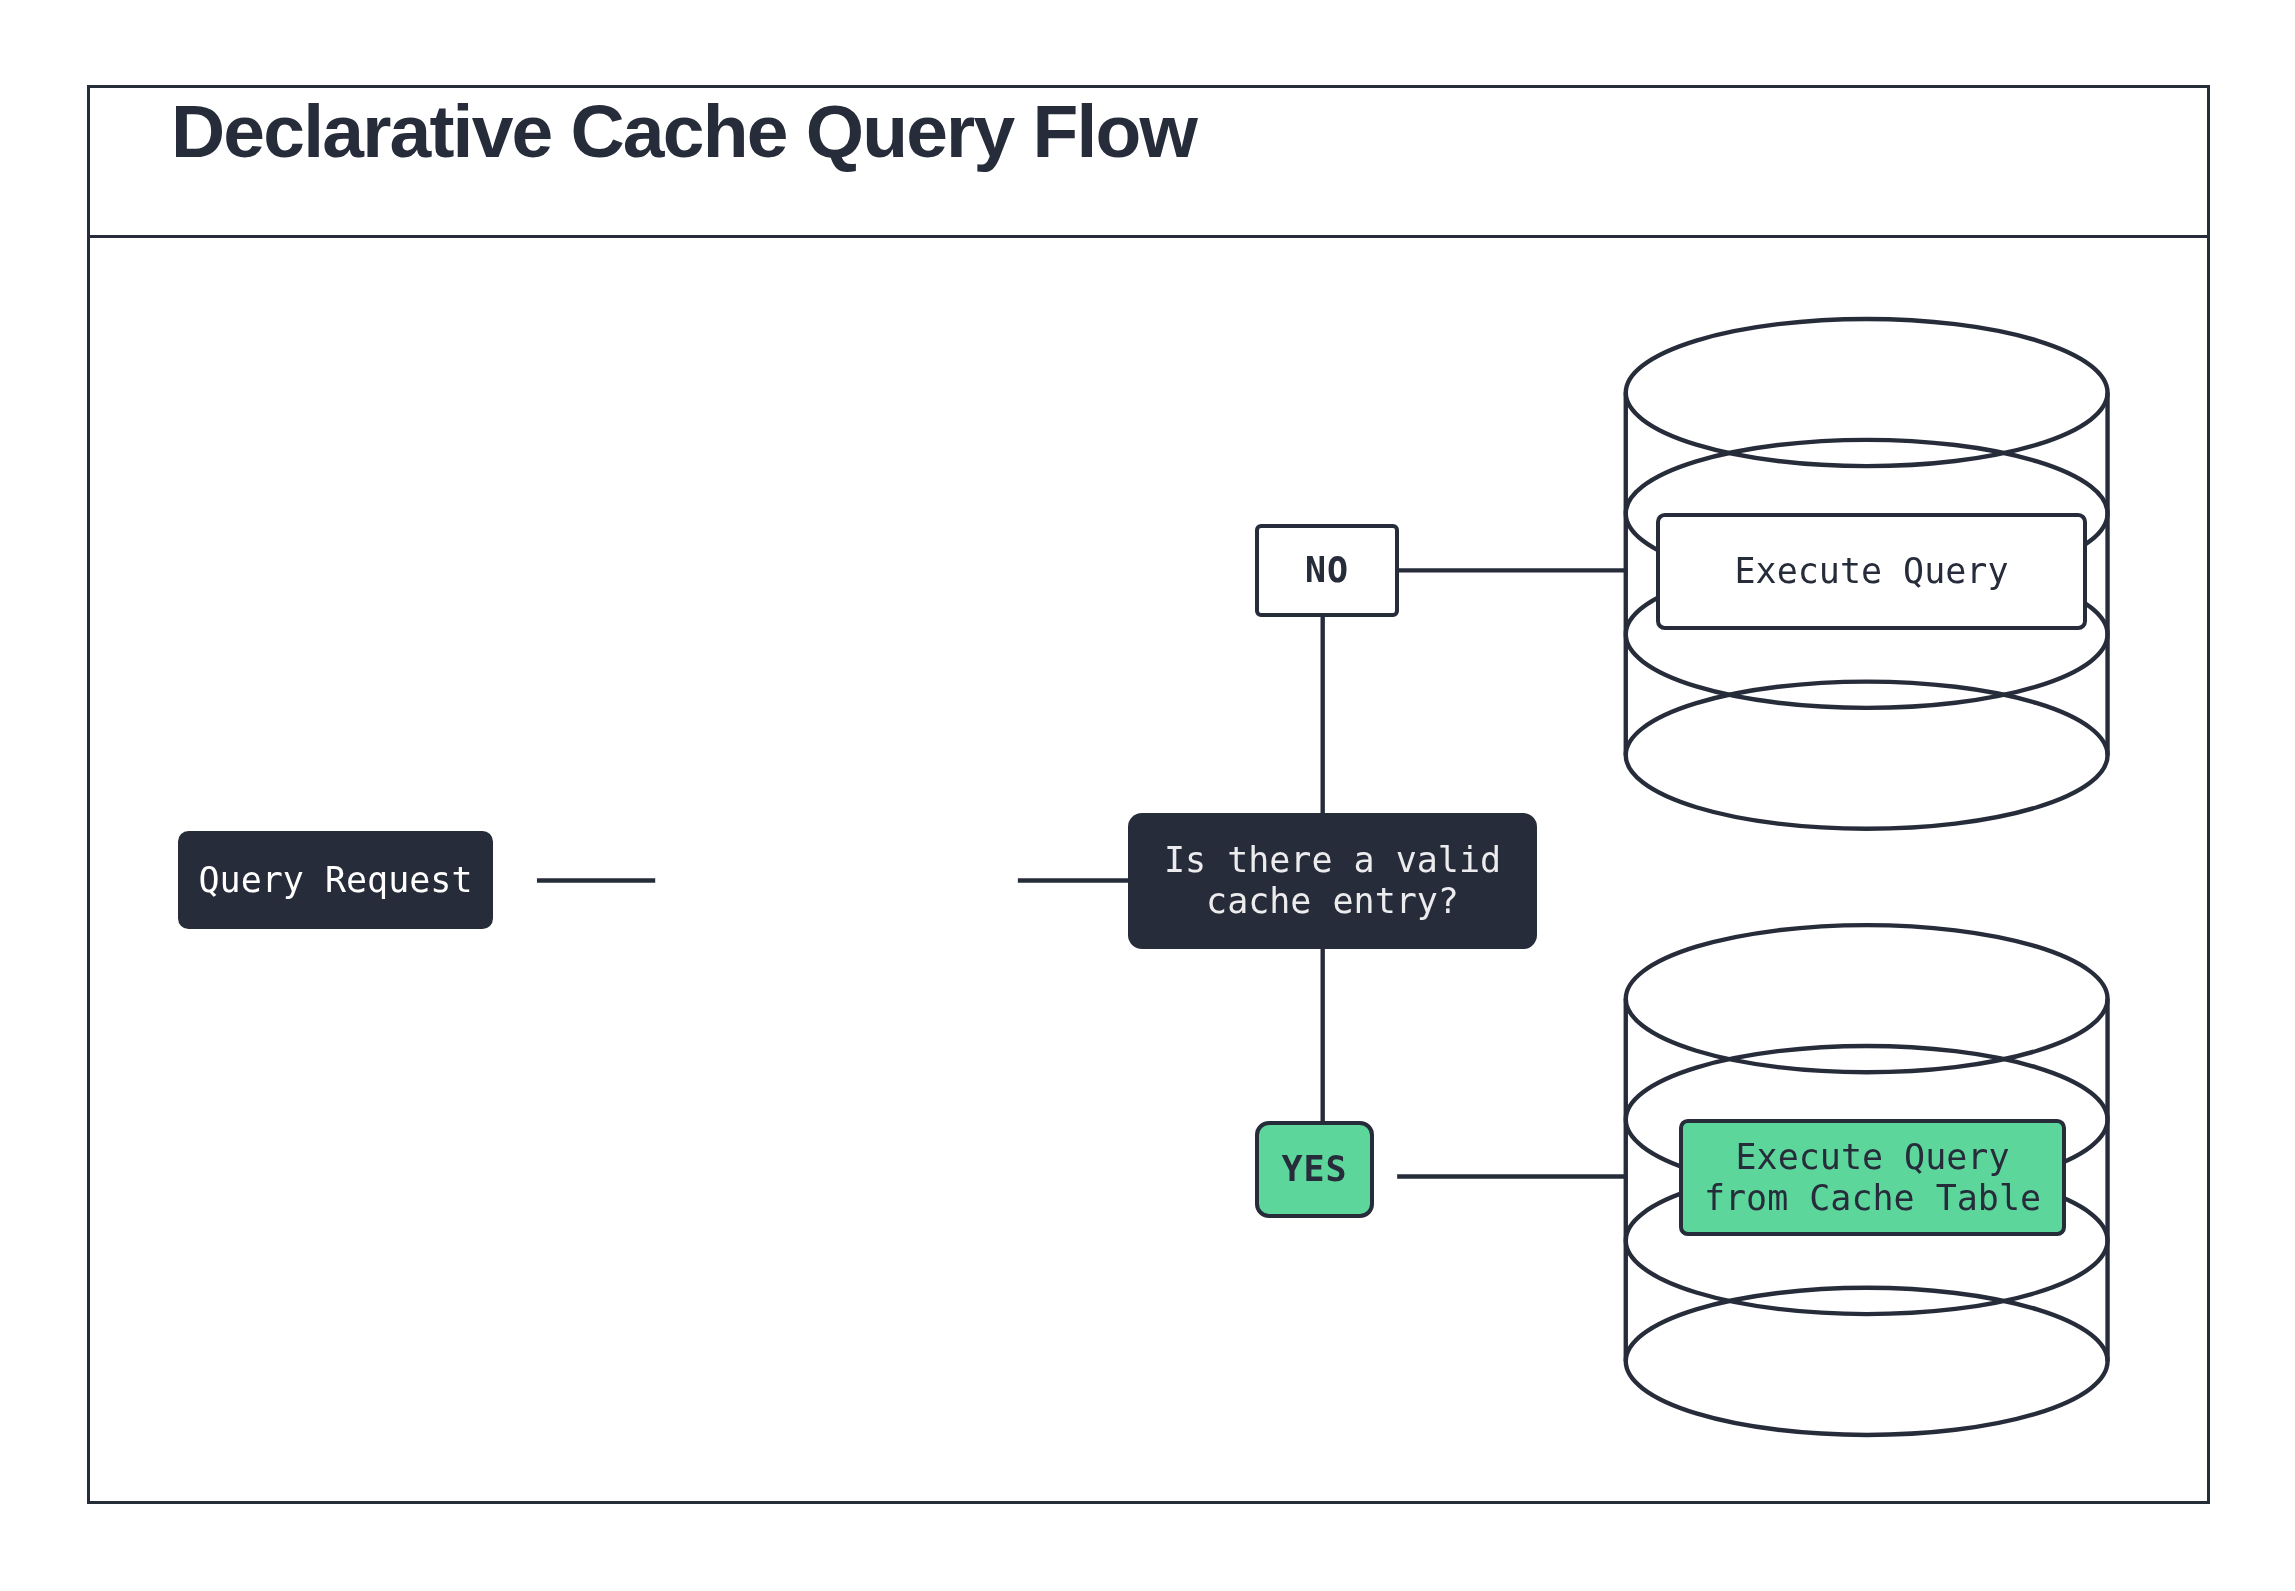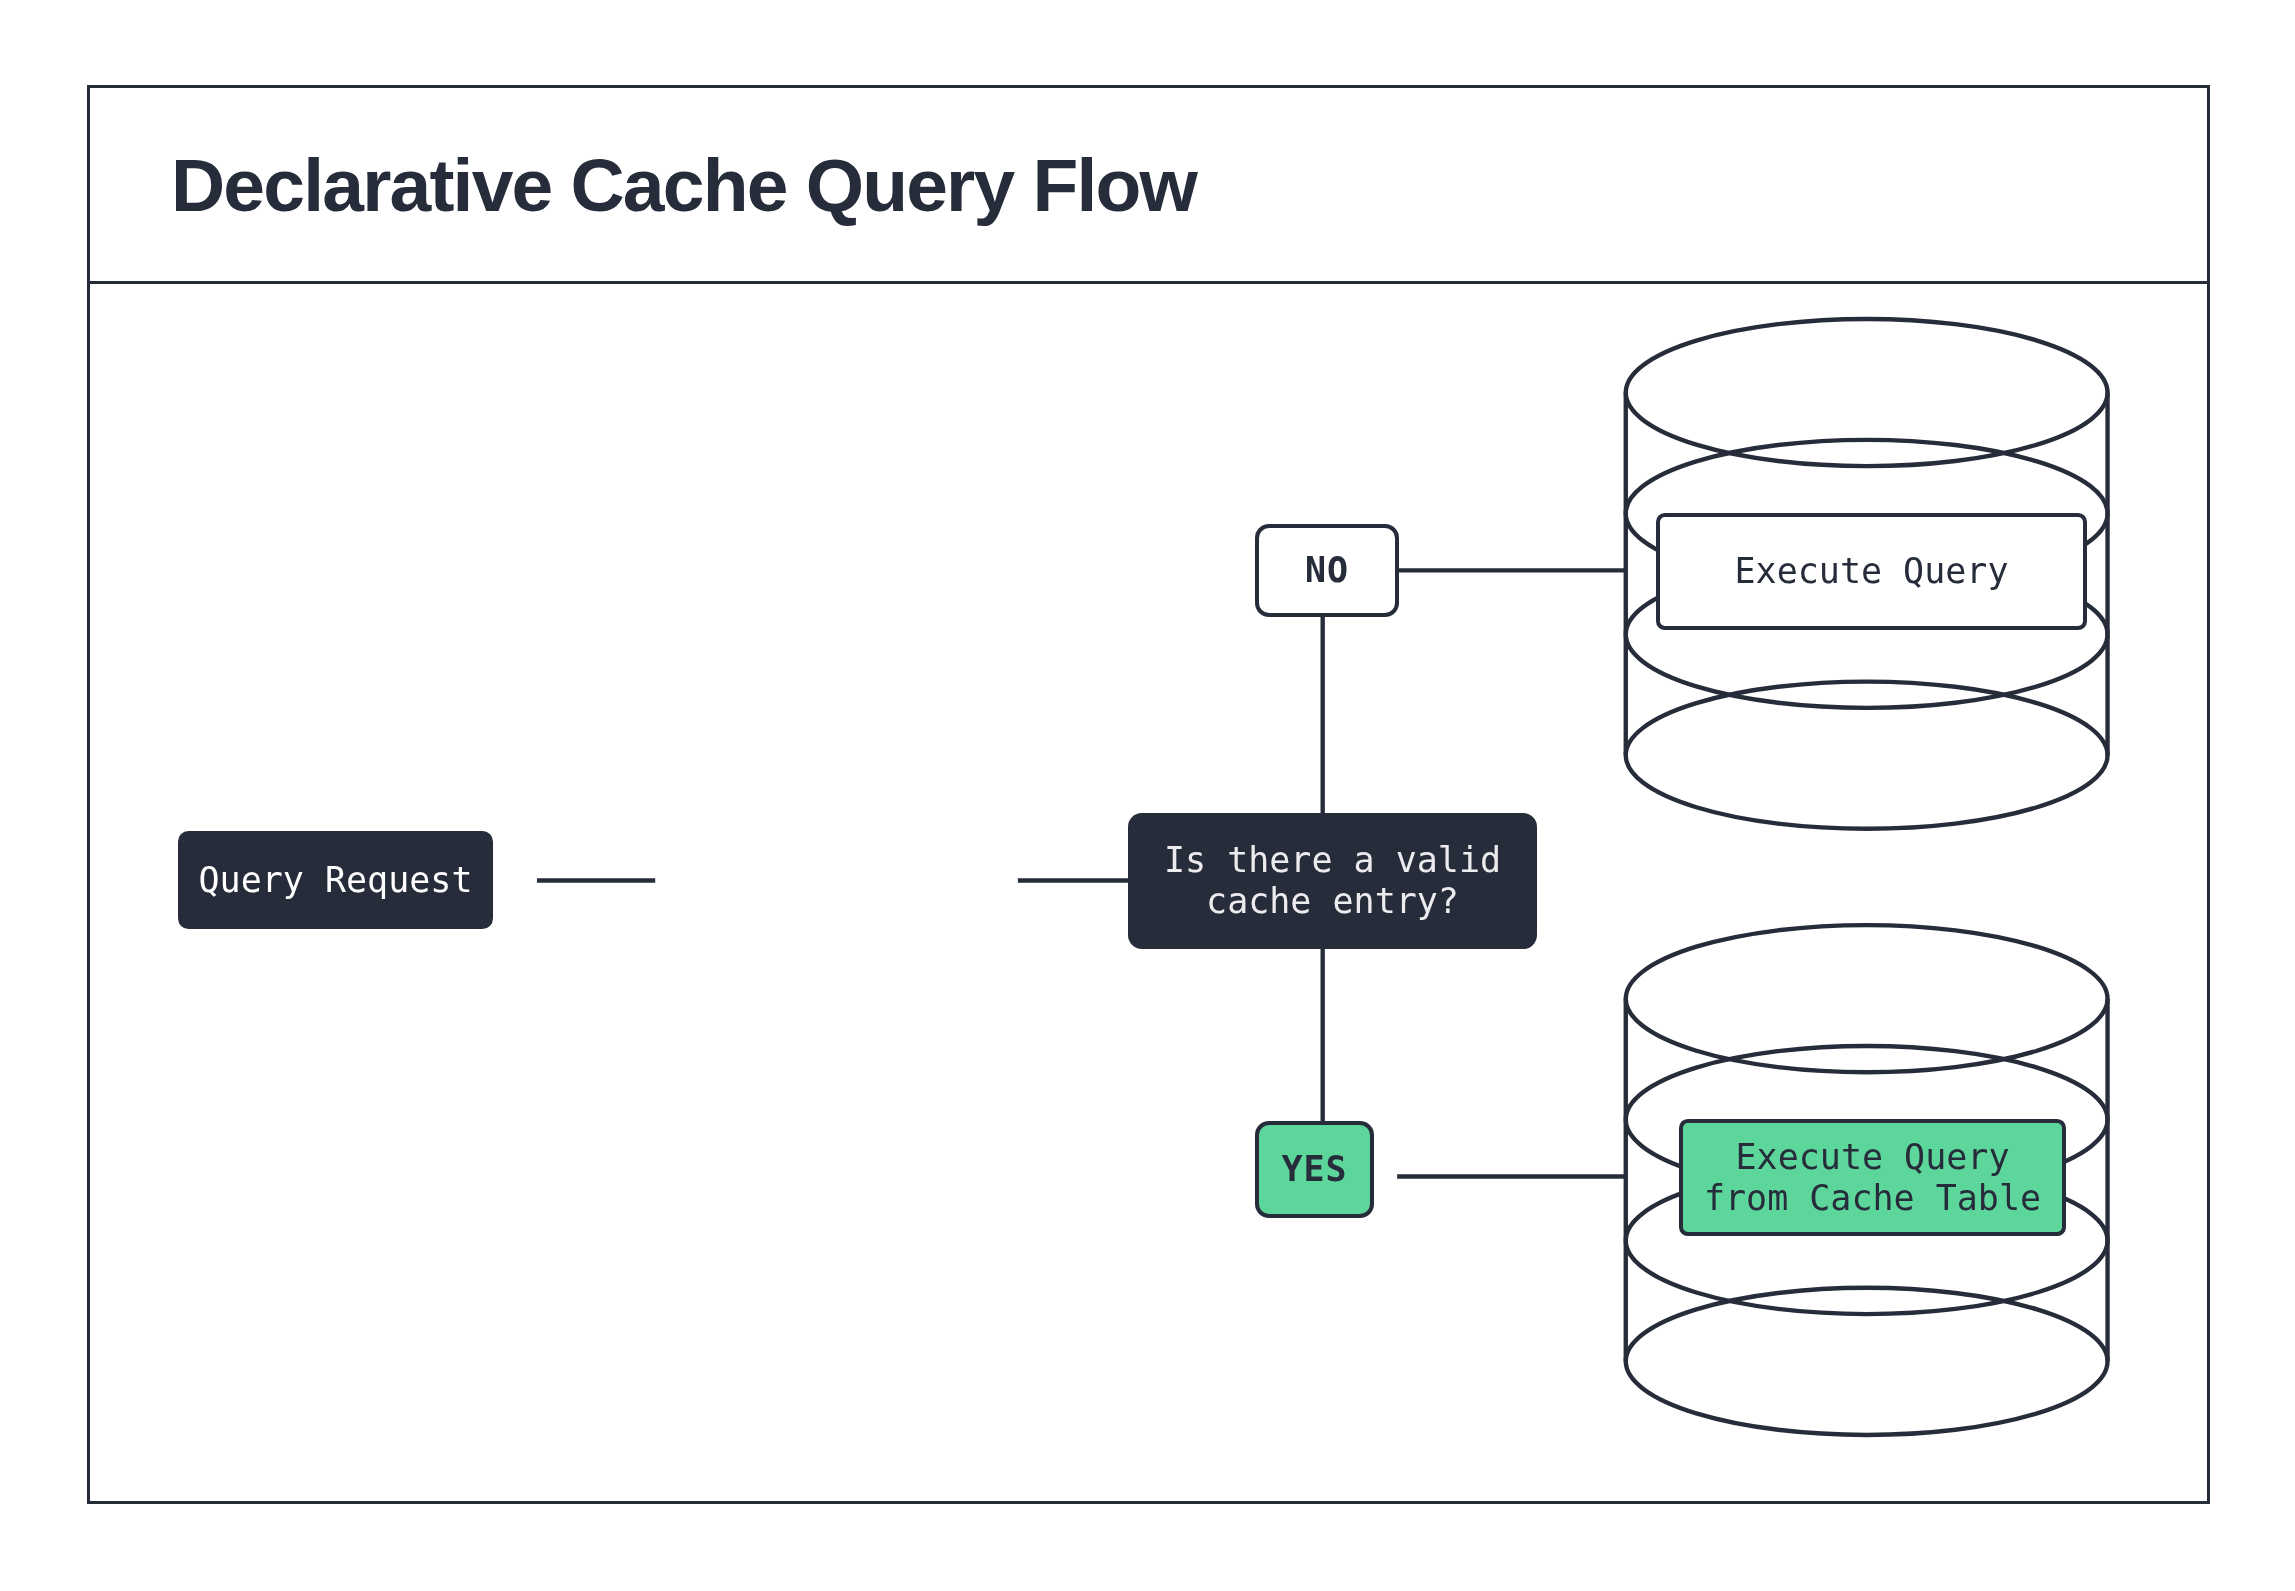--- a/index.html
+++ b/index.html
@@ -13,23 +13,23 @@
   .canvas{
     position:relative;width:2295px;height:1591px;background:var(--paper);
     font-family:"DejaVu Sans Mono", monospace;color:var(--ink);
   }
   
   .frame{
     position:absolute;left:87px;top:85px;width:2123px;height:1419px;
     border:3.5px solid var(--ink);background:transparent;
   }
   .title-band{
-    position:absolute;left:0;top:0;width:100%;height:196px;
+    position:absolute;left:0;top:0;width:100%;height:150px;
     border-bottom:3.5px solid var(--ink);
-    display:flex;align-items:center;
+    display:flex;
   }
   .title{
     font-family:"Liberation Sans", sans-serif;
     font-weight:700;font-size:75px;letter-spacing:-1.8px;
     color:var(--ink);padding-left:81px;white-space:nowrap;
   }
   
   svg.shapes{position:absolute;left:0;top:0;width:2295px;height:1591px;}
   .stroke{stroke:var(--ink);stroke-width:5;fill:none;}
   
@@ -40,21 +40,21 @@
   }
   .node-dark{background:var(--ink);color:var(--light);}
   .node-dark.solidwhite{color:#ffffff;}
   .node-green{background:var(--green);color:var(--ink);border:4.4px solid var(--ink);}
   .node-white{background:var(--paper);color:var(--ink);border:4.4px solid var(--ink);}
   .tag{font-weight:700;letter-spacing:0.9px;}
   
   .n-query   {left:178px; top:831px; width:315px; height:98px; border-radius:10.5px;}
   .n-check   {left:654px; top:814px; width:364px; height:134px; border-radius:10.5px;}
   .n-decision{left:1128px;top:813px; width:409px; height:136px; border-radius:14px;}
-  .n-no      {left:1255px;top:524px; width:144px; height:93px; border-radius:14px;justify-content:center;}
+  .n-no      {left:1255px;top:524px; width:144px; height:93px; border-radius:6px;justify-content:center;}
   .n-yes     {left:1255px;top:1121px;width:119px; height:97px; border-radius:14px;}
   .n-srclbl  {left:1656px;top:513px; width:431px; height:117px; border-radius:8.8px;}
   .n-cachelbl{left:1679px;top:1119px;width:387px; height:117px; border-radius:8.8px;}
 </style>
 </head>
 <body>
 
 <div class="canvas">
 
   <div class="frame">

